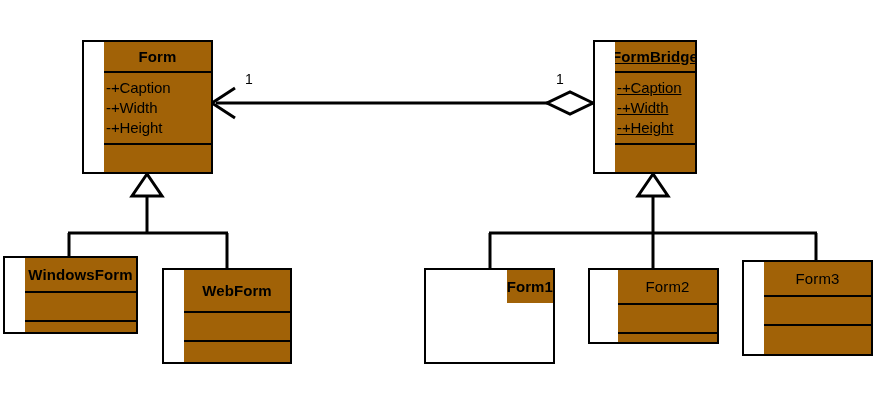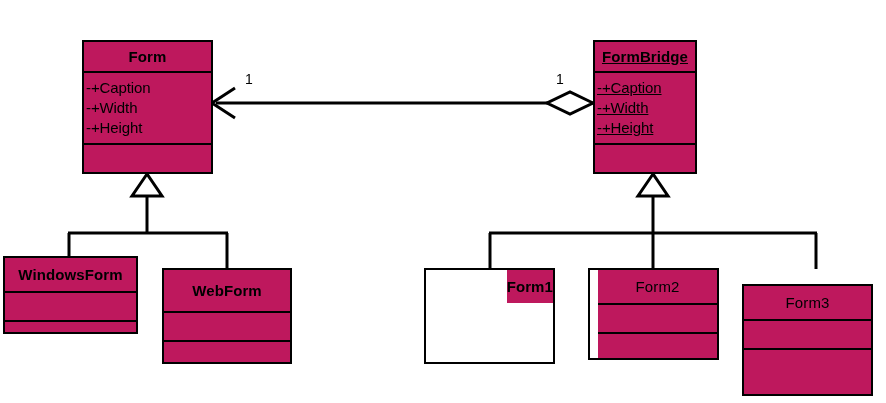--- a/index.html
+++ b/index.html
@@ -32,22 +32,23 @@
   .uml-class {
     position: absolute;
     box-sizing: border-box;
     border: 2px solid #000000;
     background: #ffffff;
     display: flex;
     flex-direction: column;
   }
   .compartment {
     box-sizing: border-box;
-    background: #be185d;
+    background: #a16207;
     overflow: hidden;
+    margin-left: 20px;
   }
   .compartment + .compartment {
     border-top: 2px solid #000000;
   }
   .name-compartment {
     display: flex;
     align-items: center;
     justify-content: center;
     font-size: 15px;
     color: #000000;
@@ -161,25 +162,25 @@
     <div class="compartment" style="height:29px;"></div>
     <div class="compartment empty-compartment"></div>
   </div>
 
   <div class="uml-class" style="left:424px; top:268px; width:131px; height:96px;align-items:flex-end;">
     <div class="compartment name-compartment bold" style="height:33px;">Form1</div>
     <div class="compartment" style="height:29px;"></div>
     <div class="compartment empty-compartment"></div>
   </div>
 
-  <div class="uml-class" style="left:588px; top:268px; width:131px; height:92px;padding-left:8px;">
+  <div class="uml-class" style="left:588px; top:268px; width:131px; height:76px;padding-left:8px;">
     <div class="compartment name-compartment" style="height:33px;">Form2</div>
     <div class="compartment" style="height:29px;"></div>
     <div class="compartment empty-compartment"></div>
   </div>
 
-  <div class="uml-class" style="left:742px; top:284px; width:131px; height:112px;">
+  <div class="uml-class" style="left:742px; top:260px; width:131px; height:96px;">
     <div class="compartment name-compartment" style="height:33px;">Form3</div>
     <div class="compartment" style="height:29px;"></div>
     <div class="compartment empty-compartment"></div>
   </div>
 
 </div>
 
 </body></html>

